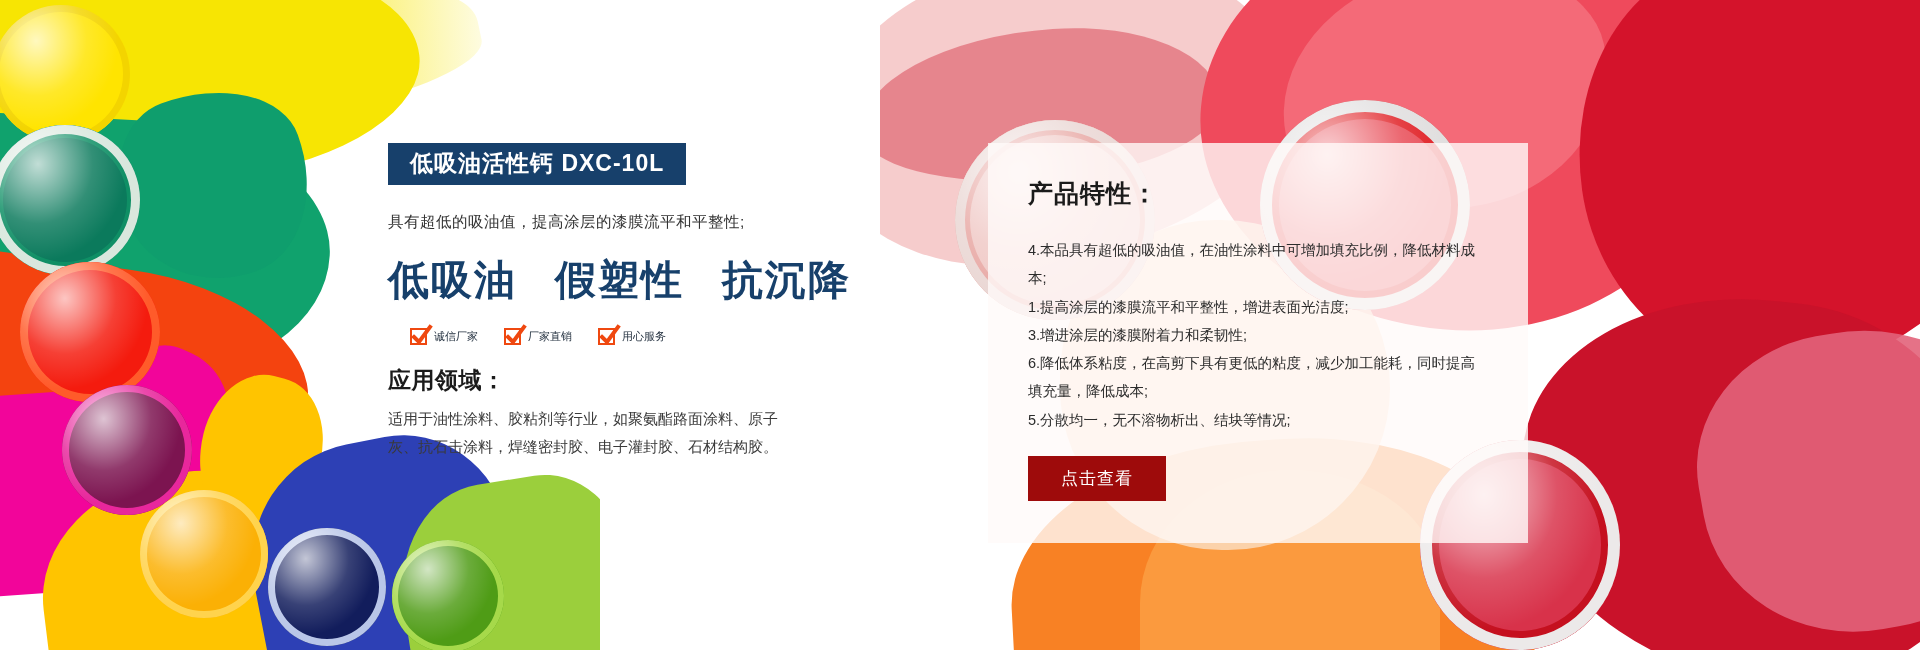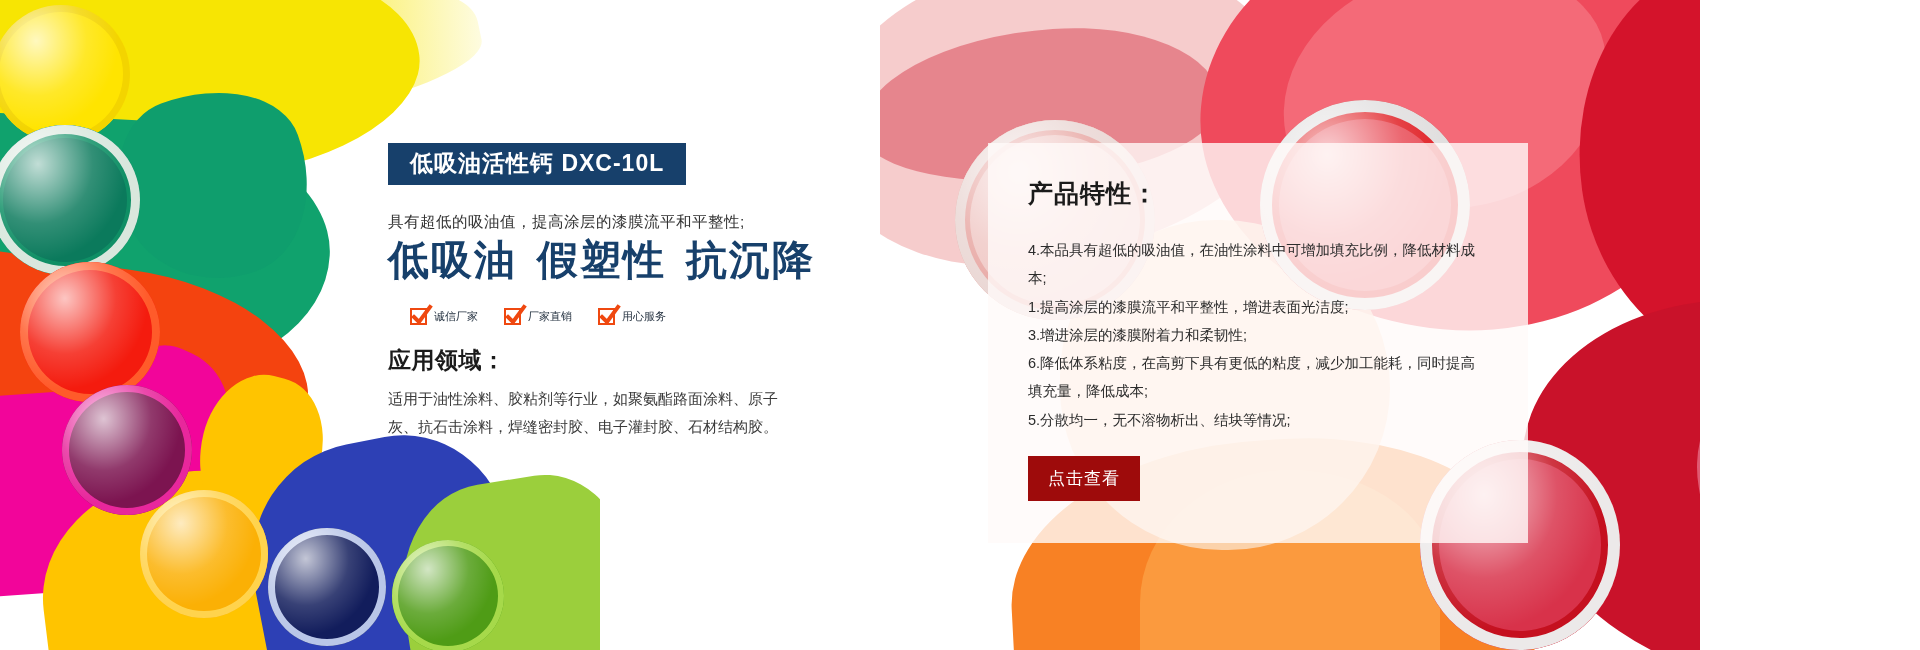--- a/index.html
+++ b/index.html
@@ -5,21 +5,21 @@
   * { box-sizing: border-box; margin: 0; padding: 0; }
   html, body {
     width: 1920px; height: 650px;
     overflow: hidden;
     font-family: "Liberation Sans", "DejaVu Sans", sans-serif;
     background: #ffffff;
   }
 
   .banner {
     position: relative;
-    width: 1700px; height: 650px;
+    width: 1920px; height: 650px;
     background: #ffffff;
     overflow: hidden;
   }
 
   
   .art-left { position: absolute; left: 0; top: 0; width: 600px; height: 650px; overflow: hidden; }
   .art-right { position: absolute; left: 880px; top: 0; width: 1040px; height: 650px; overflow: hidden; }
 
   .stroke { position: absolute; }
 
@@ -54,27 +54,28 @@
     white-space: nowrap;
   }
   .subline {
     margin-top: 27px;
     font-size: 15.5px;
     color: #333333;
     letter-spacing: .5px;
     white-space: nowrap;
   }
   .keywords {
+    margin-top: 20px;
     font-size: 41px;
     font-weight: bold;
     color: #17406b;
     letter-spacing: 2px;
     white-space: nowrap;
     display: flex;
-    gap: 20px;
+    gap: 38px;
   }
   .badges {
     margin-top: 20px;
     display: flex;
     align-items: center;
     gap: 26px;
     padding-left: 22px;
   }
   .badge { display: flex; align-items: center; gap: 7px; }
   .badge-label { font-size: 11px; color: #23303f; white-space: nowrap; }
@@ -125,21 +126,21 @@
     color: #2c2c2c;
     line-height: 1.95;
   }
   .cta {
     display: inline-block;
     margin-top: 22px;
     background: #9e0b0b;
     color: #ffffff;
     font-size: 17px;
     letter-spacing: 1px;
-    padding: 11px 20px;
+    padding: 11px 33px;
     border: none;
     cursor: pointer;
     font-family: inherit;
   }
 </style>
 </head>
 <body>
 
 <div class="banner">
 

